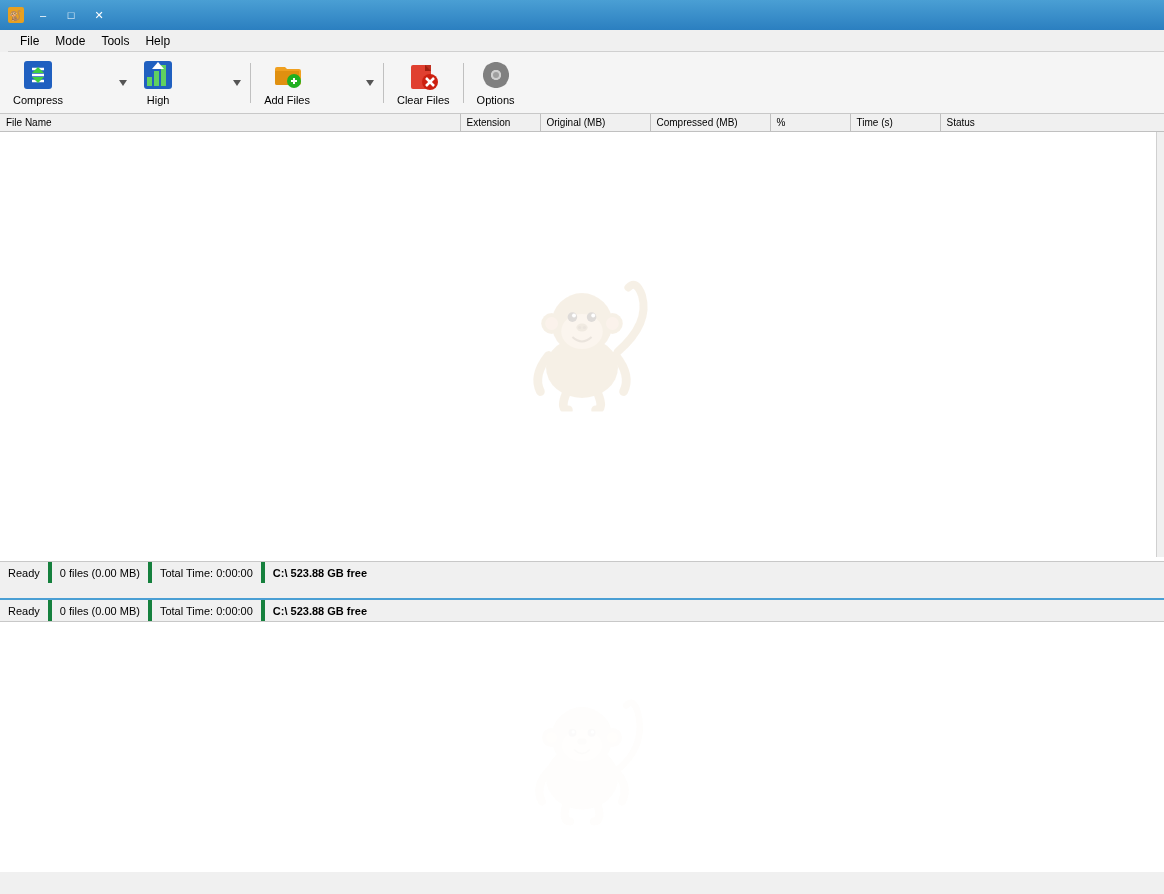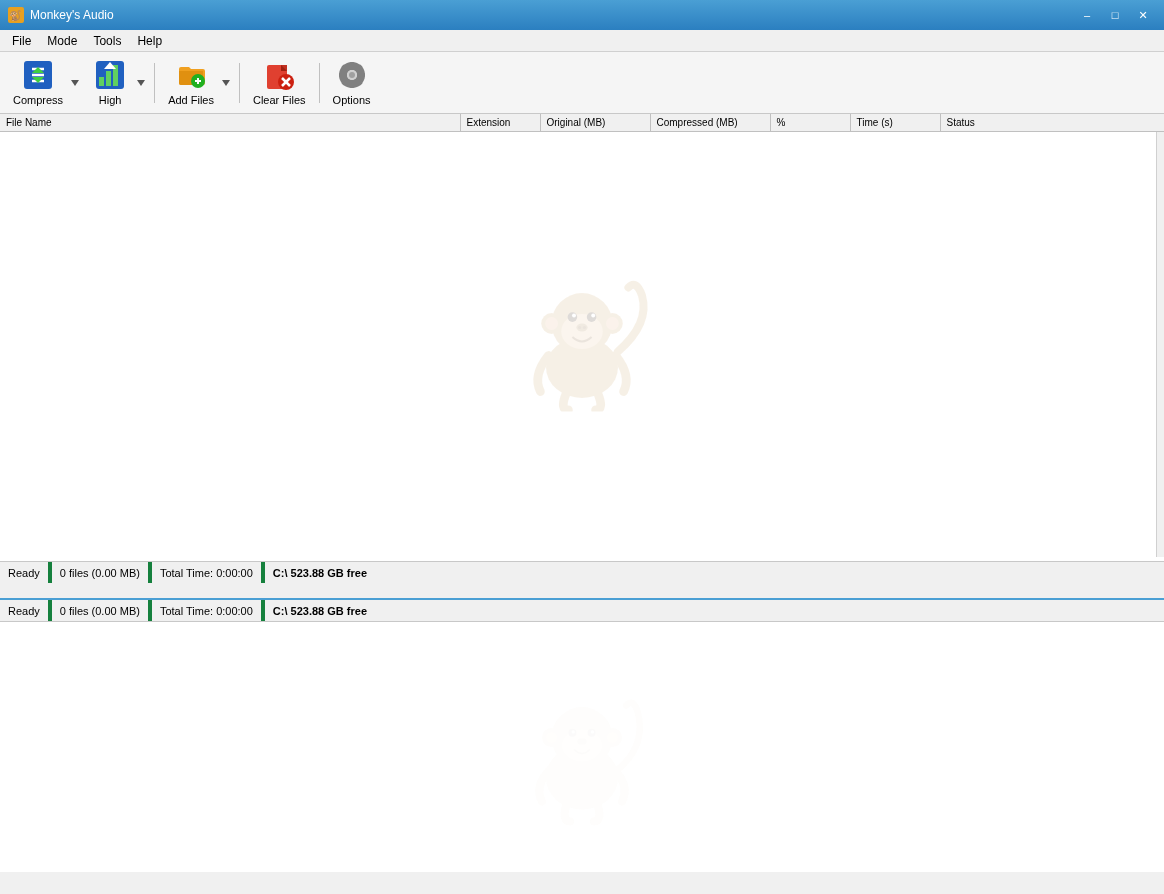--- a/index.html
+++ b/index.html
@@ -56,20 +56,21 @@
     }
 
     
     #menu-bar {
       background: #f0f0f0;
       height: 22px;
       display: flex;
       align-items: center;
       border-bottom: 1px solid #d0d0d0;
       padding: 0 4px;
+      margin-left: 8px;
     }
     .menu-item {
       padding: 2px 8px;
       cursor: pointer;
       font-size: 12px;
       color: #000;
     }
 
     
     #toolbar {
@@ -77,20 +78,21 @@
       border-bottom: 1px solid #c8c8c8;
       padding: 4px 6px;
       display: flex;
       align-items: center;
       gap: 2px;
       height: 62px;
     }
     .toolbar-btn-group {
       display: flex;
       align-items: center;
+      gap: 48px;
     }
     .toolbar-btn {
       display: flex;
       flex-direction: column;
       align-items: center;
       justify-content: center;
       padding: 4px 6px;
       min-width: 52px;
       height: 54px;
       border: 1px solid transparent;
@@ -312,21 +314,20 @@
         <path d="M120 175 Q125 195 115 195" stroke="#c8a060" stroke-width="10" fill="none" stroke-linecap="round"></path>
       </svg>
     </div>
   </div>
 </div>
 
 <div id="main-window">
 
   <div id="title-bar">
     <span class="app-icon">🐒</span>
-    <span class="title-text">Monkey's Audio</span>
     <div class="window-controls">
       <button class="win-btn">–</button>
       <button class="win-btn">□</button>
       <button class="win-btn close">✕</button>
     </div>
   </div>
 
   <div id="menu-bar">
     <div class="menu-item">File</div>
     <div class="menu-item">Mode</div>

